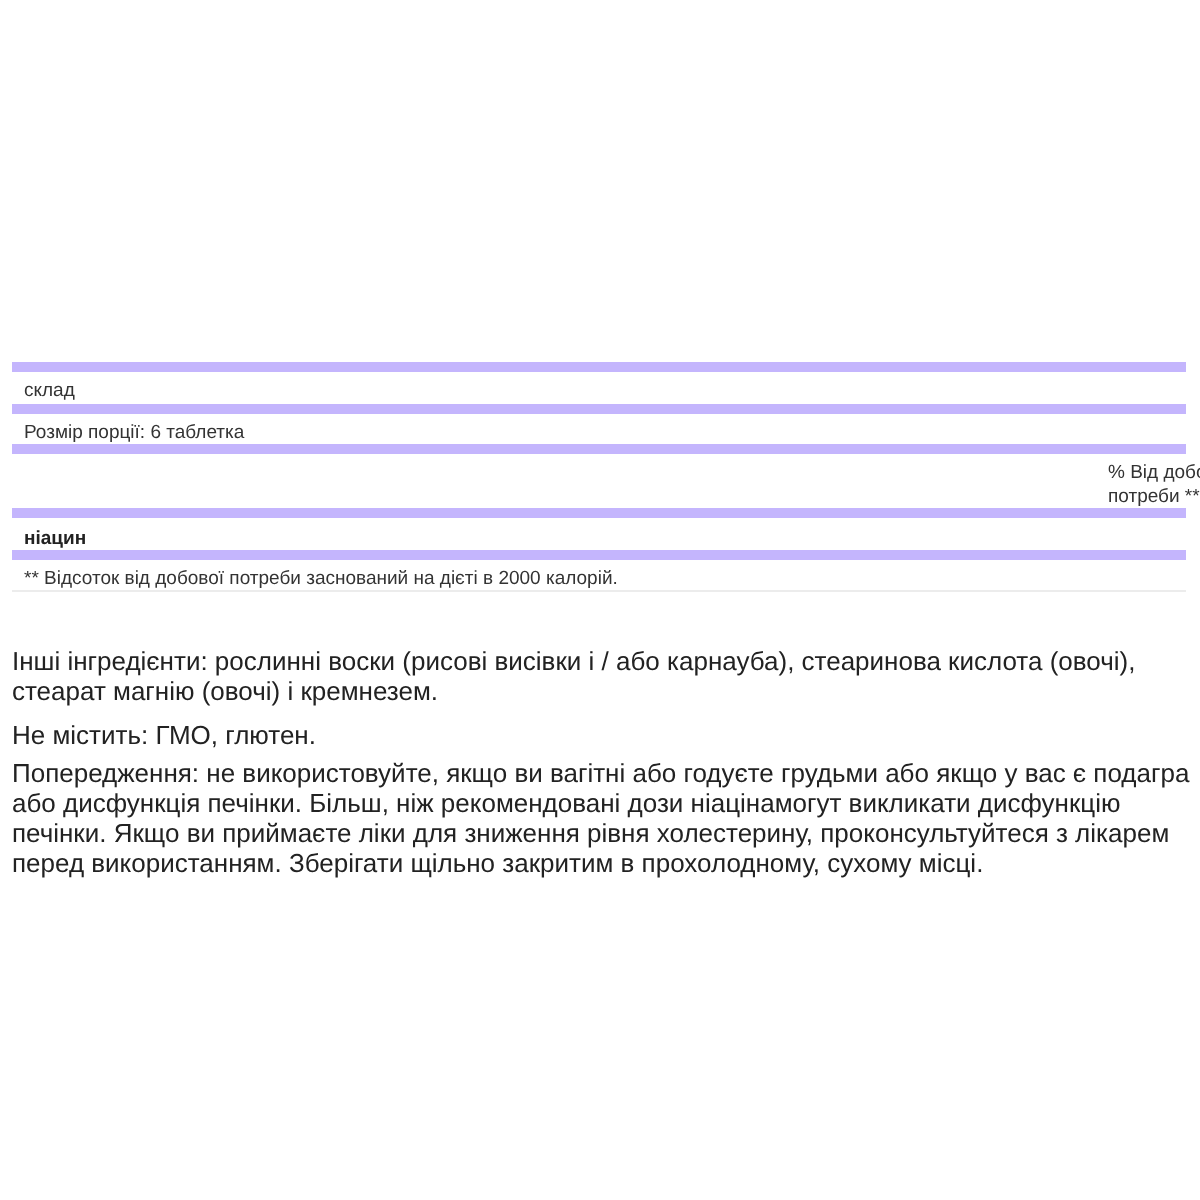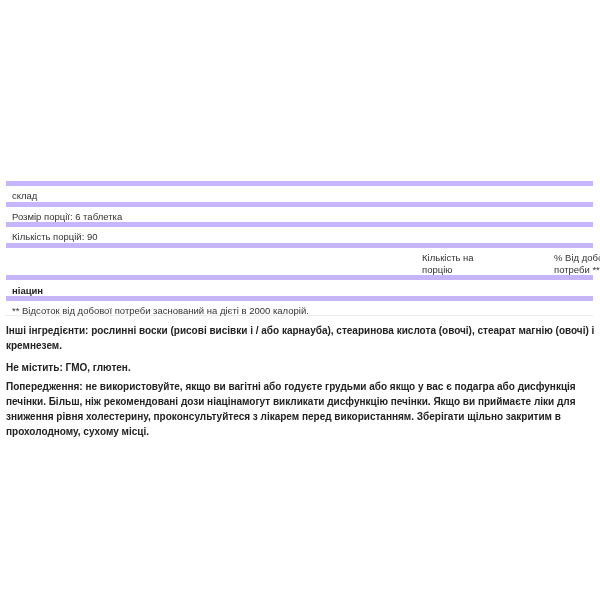--- a/index.html
+++ b/index.html
@@ -10,37 +10,33 @@
     .row.last { border-bottom: 1px solid #ececec; }
     .row.single { height: 20.5px; line-height: 20.5px; padding-left: 6px; }
     .row.header { height: 32px; }
     .row .c1 { position: absolute; left: 6px; }
     .row .c2 { position: absolute; left: 416px; width: 80px; line-height: 12px; }
     .row .c3 { position: absolute; left: 504px; width: 90px; line-height: 12px; margin-left: 44px; }
     .row.header .c2, .row.header .c3 { top: 4px; }
     .row.data { height: 21px; line-height: 21px; }
     .row.data .c2, .row.data .c3 { line-height: 21px; top: 0; }
     .bold { font-weight: bold; color: #222; text-align: right; }
-    .para { position: absolute; left: 6px; width: 590px; font-size: 10px; font-weight: bold; color: #222; line-height: 15px; }
+    .para { position: absolute; left: 6px; width: 590px; font-size: 13px; font-weight: normal; color: #222; line-height: 15px; }
   </style>
 </head>
 <body>
 
 <div class="table">
   <div class="row single">
     <span>склад</span>
   </div>
   <div class="row single">
     <span>Розмір порції: 6 таблетка</span>
   </div>
-  <div class="row single">
-    <span>Кількість порцій: 90</span>
-  </div>
   <div class="row header">
-    <span class="c2">Кількість на порцію</span>
     <span class="c3">% Від добової потреби **</span>
   </div>
   <div class="row data">
     <span class="c1 bold">ніацин</span>
   </div>
   <div class="row single last">
     <span>** Відсоток від добової потреби заснований на дієті в 2000 калорій.</span>
   </div>
 </div>
 

